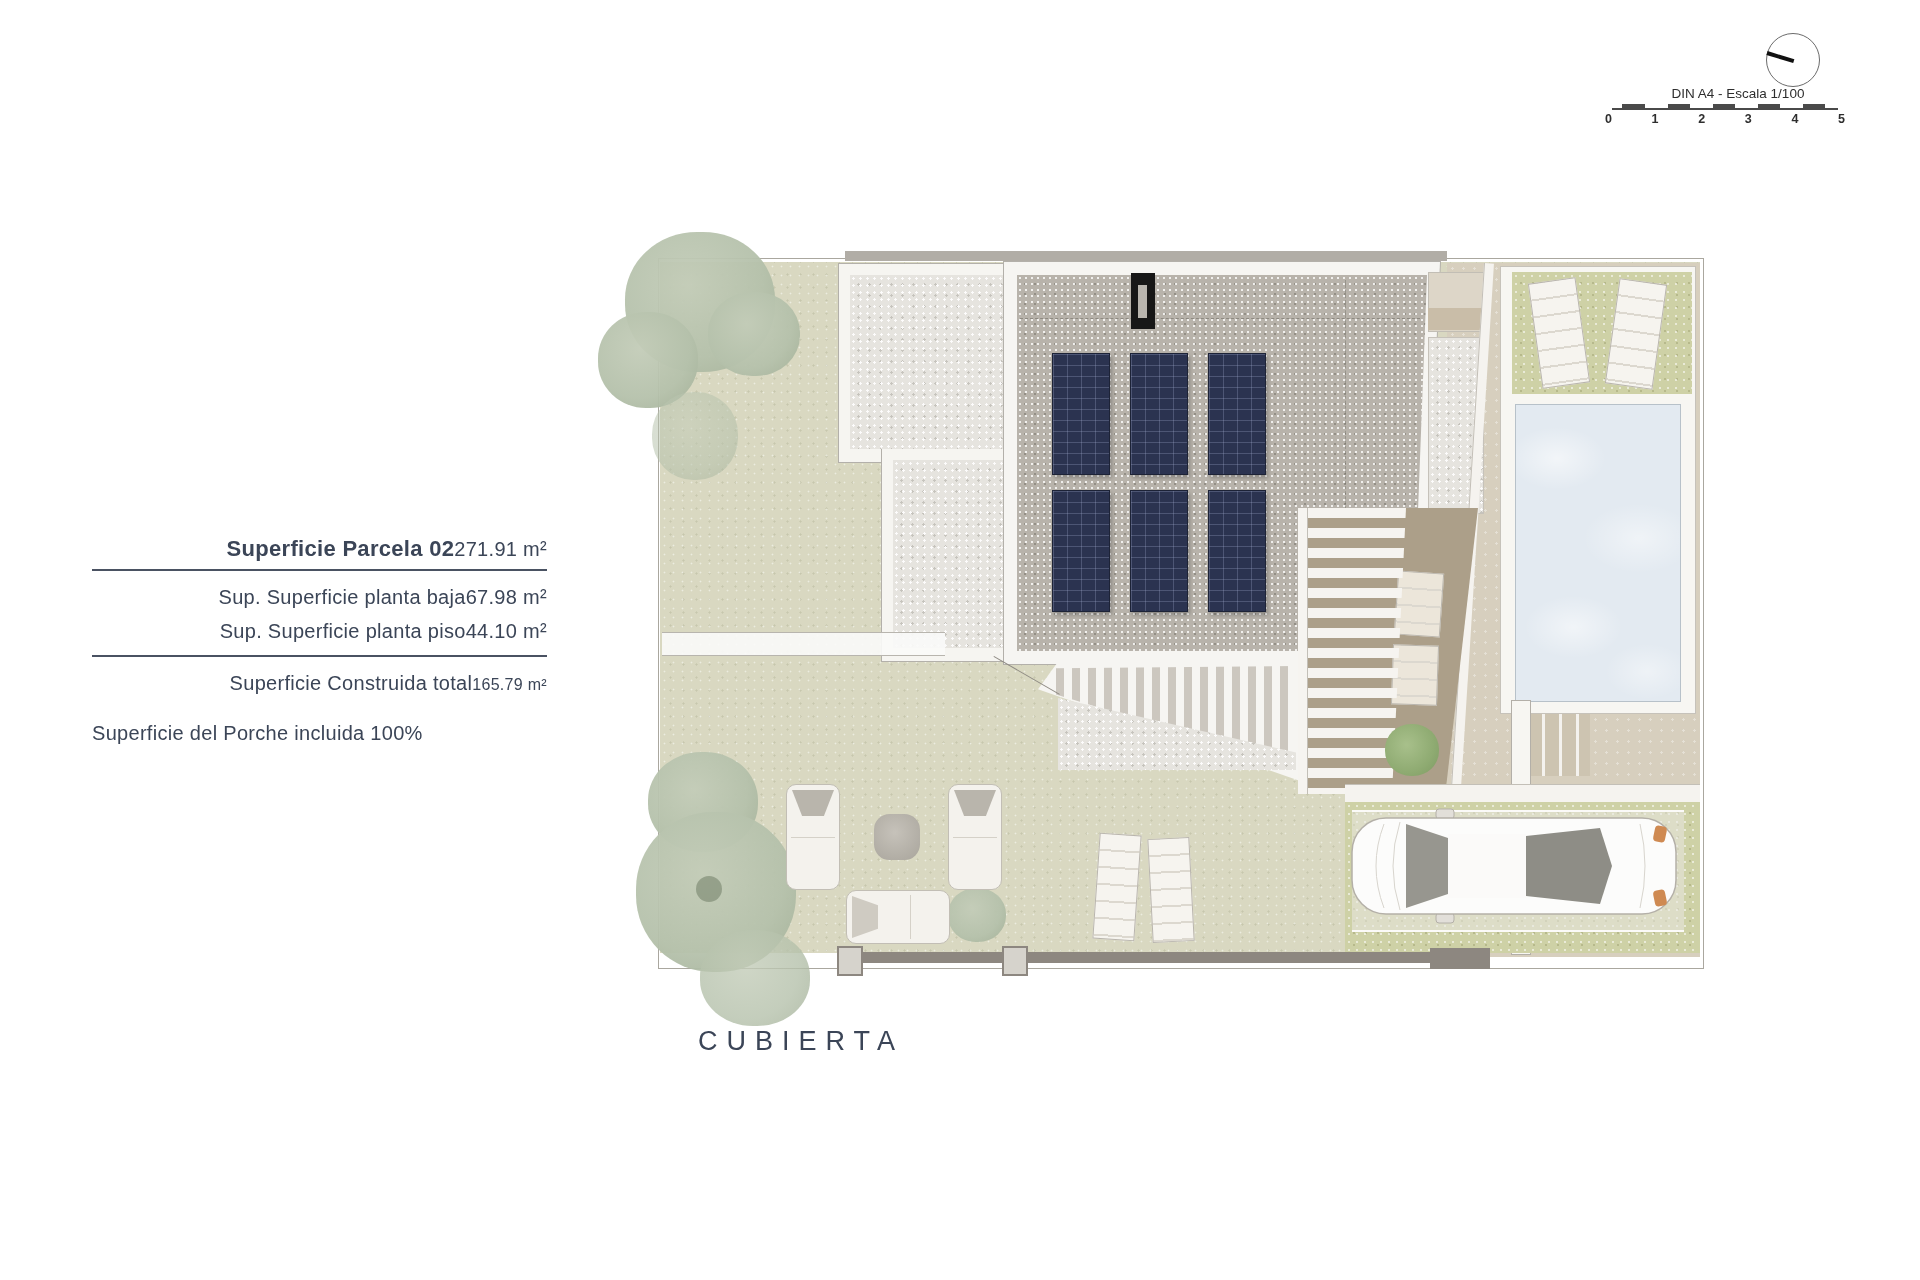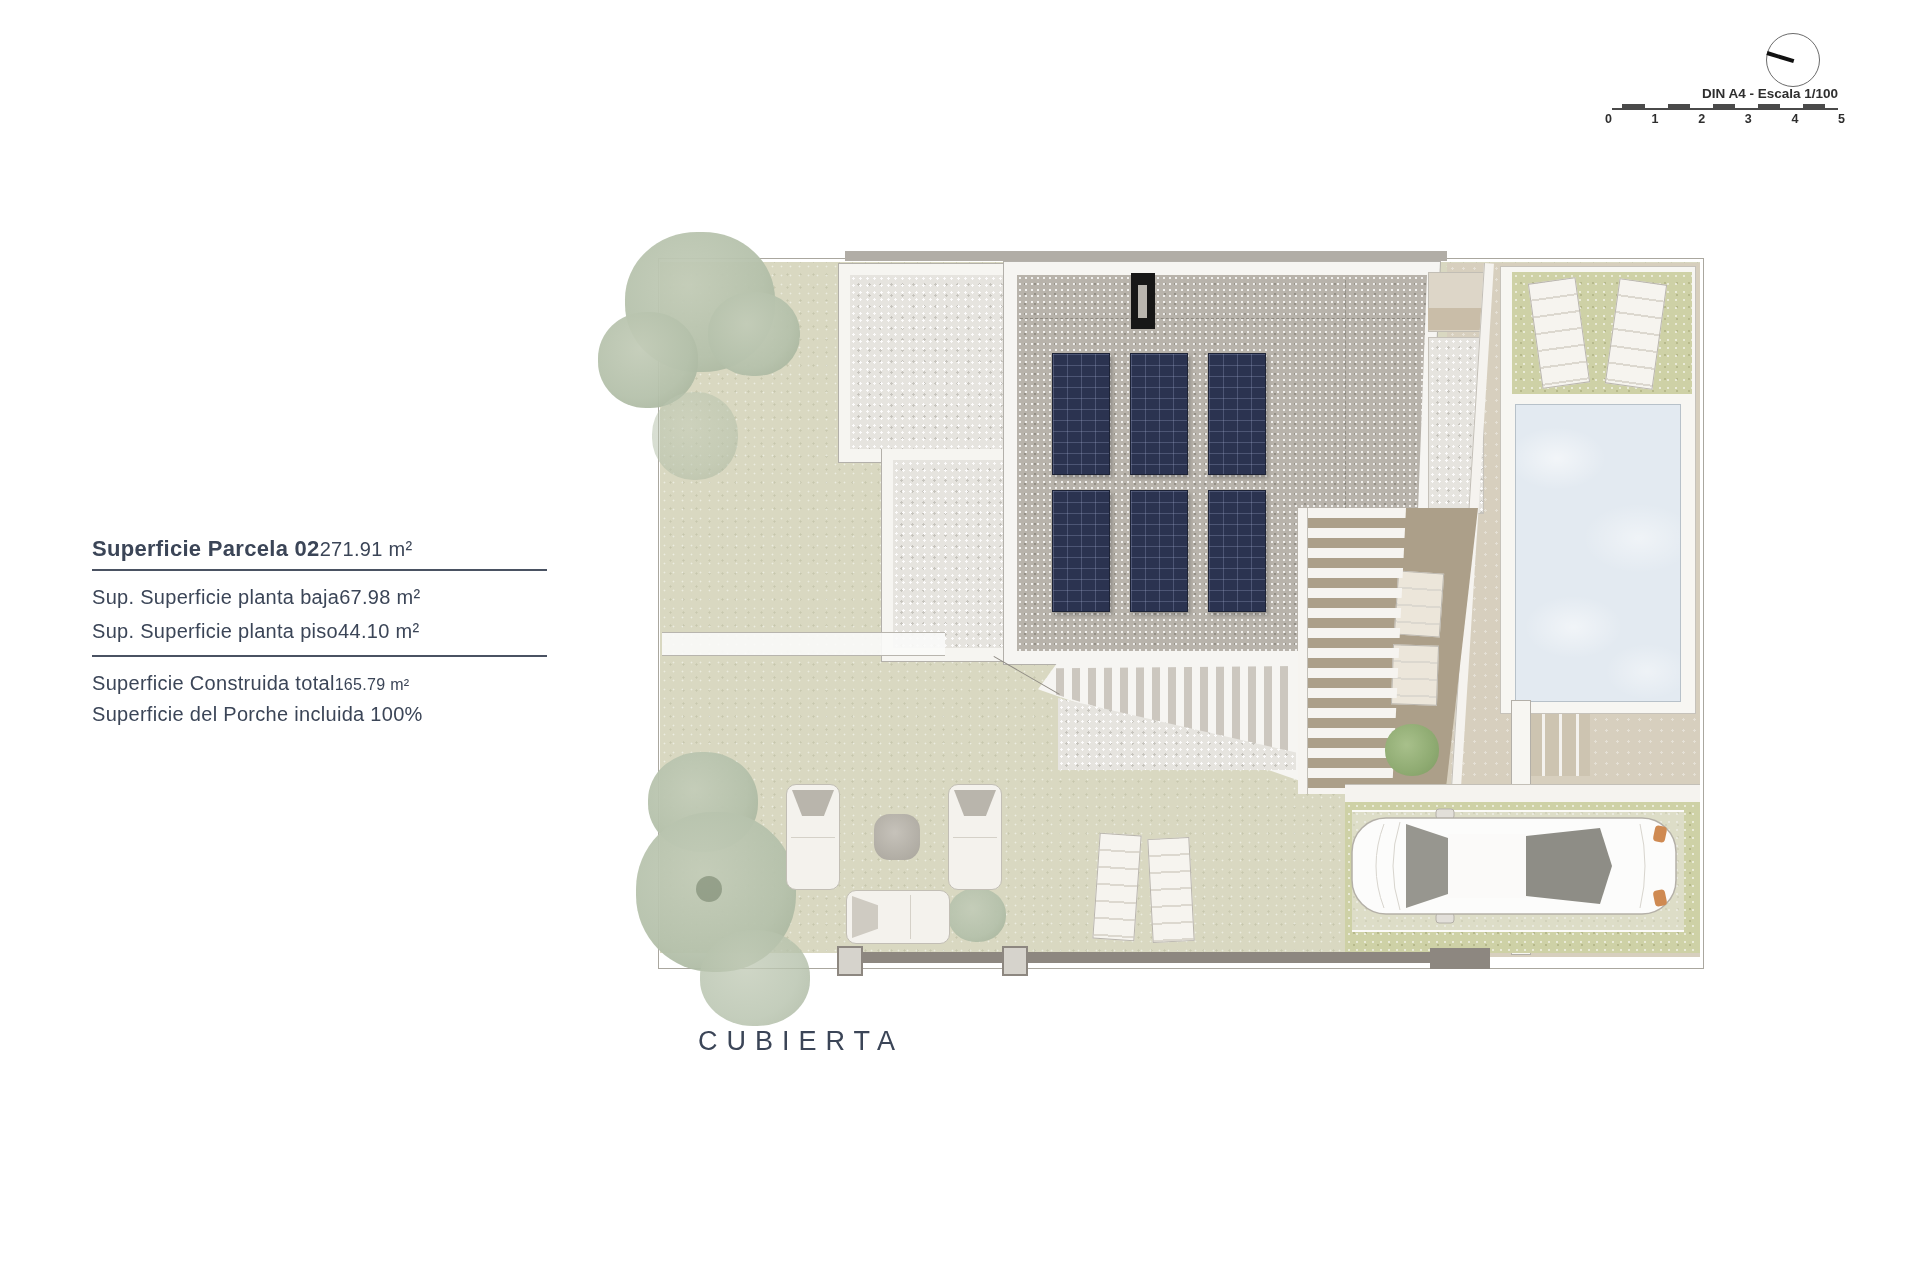--- a/index.html
+++ b/index.html
@@ -150,34 +150,34 @@
   .sofa::before{content:"";position:absolute;left:5px;top:5px;bottom:5px;width:26px;background:#cfcbc2;
     clip-path:polygon(0 0,100% 22%,100% 78%,0 100%);}
   .sofa::after{content:"";position:absolute;top:4px;bottom:4px;left:63px;border-left:1px solid #d5d1c8;}
 
   
   .watermark{left:806px;top:618px;width:320px;font-size:27px;font-weight:700;letter-spacing:1px;
     color:var(--watermark,rgba(255,255,255,.62));text-shadow:0 1px 2px rgba(110,110,110,.28);z-index:60;}
   .plan-label{left:698px;top:1026px;font-size:27px;letter-spacing:9px;color:var(--text,#3b4557);}
 
   .info{left:92px;top:536px;width:455px;color:var(--text,#3b4557);letter-spacing:.3px;z-index:70;}
-  .info .row{display:flex;justify-content:flex-start;align-items:baseline;}
+  .info .row{display:flex;justify-content:flex-end;align-items:baseline;}
   .info .title-label{font-size:22px;font-weight:700;}
   .info .title-value{font-size:20px;}
   .info hr{border:none;border-top:2px solid var(--divider,#4a5262);margin:7px 0 9px 0;}
   .info .r{font-size:20px;line-height:34px;}
   .info .total-label{font-size:20px;font-weight:400;line-height:34px;}
   .info .total-value{font-size:16px;}
-  .info .note{font-size:20px;margin-top:3px;}
+  .info .note{font-size:20px;margin-top:22px;}
 
   .scalebox{color:#2e2e2e;z-index:70;}
   .compass{left:1766px;top:33px;width:52px;height:52px;border:1.5px solid #6b6b6b;border-radius:50%;}
   .compass-hand{left:1767px;top:51px;width:28px;height:4px;background:#111;
     transform:rotate(17deg);transform-origin:left center;}
-  .scale-label{left:1638px;top:86px;width:200px;text-align:right;font-size:13.5px;font-weight:700;}
+  .scale-label{left:1638px;top:86px;width:200px;text-align:center;font-size:13.5px;font-weight:400;}
   .ruler-dashes{left:1612px;top:104px;width:226px;height:4px;
     background:repeating-linear-gradient(90deg,#4a4a4a 0 22.5px,transparent 22.5px 45px);
     background-position:11px 0;}
   .ruler-base{left:1612px;top:108px;width:226px;height:2px;background:#4a4a4a;}
   .ruler-ticks{left:1605px;top:112px;width:240px;display:flex;justify-content:space-between;
     font-size:12.5px;font-weight:600;}
 </style>
 </head>
 <body>
 

